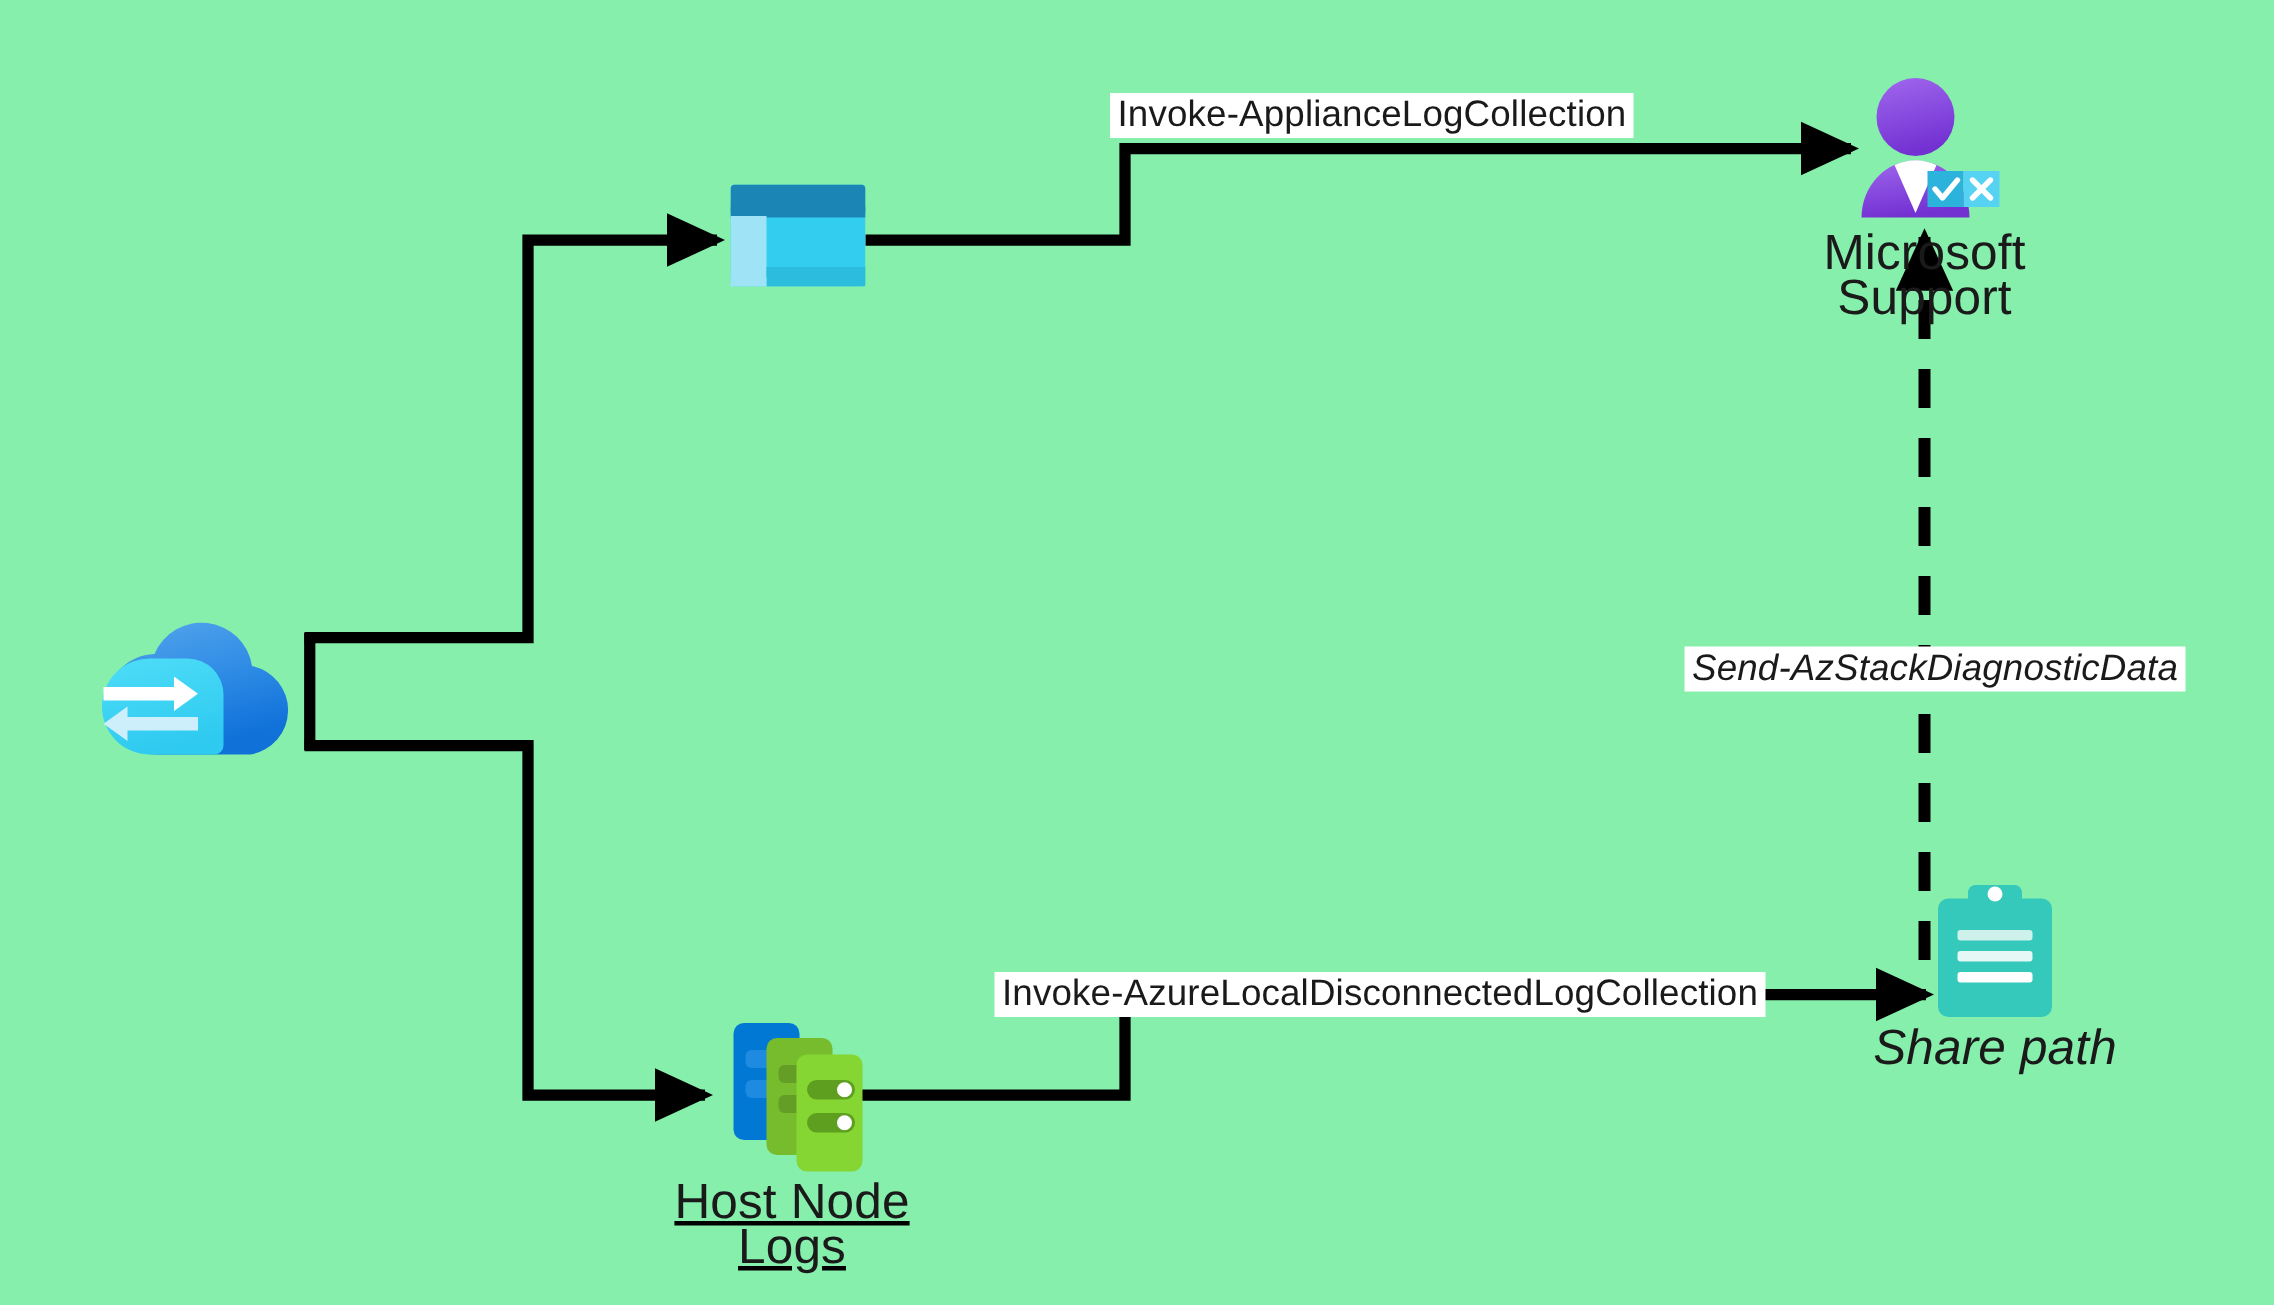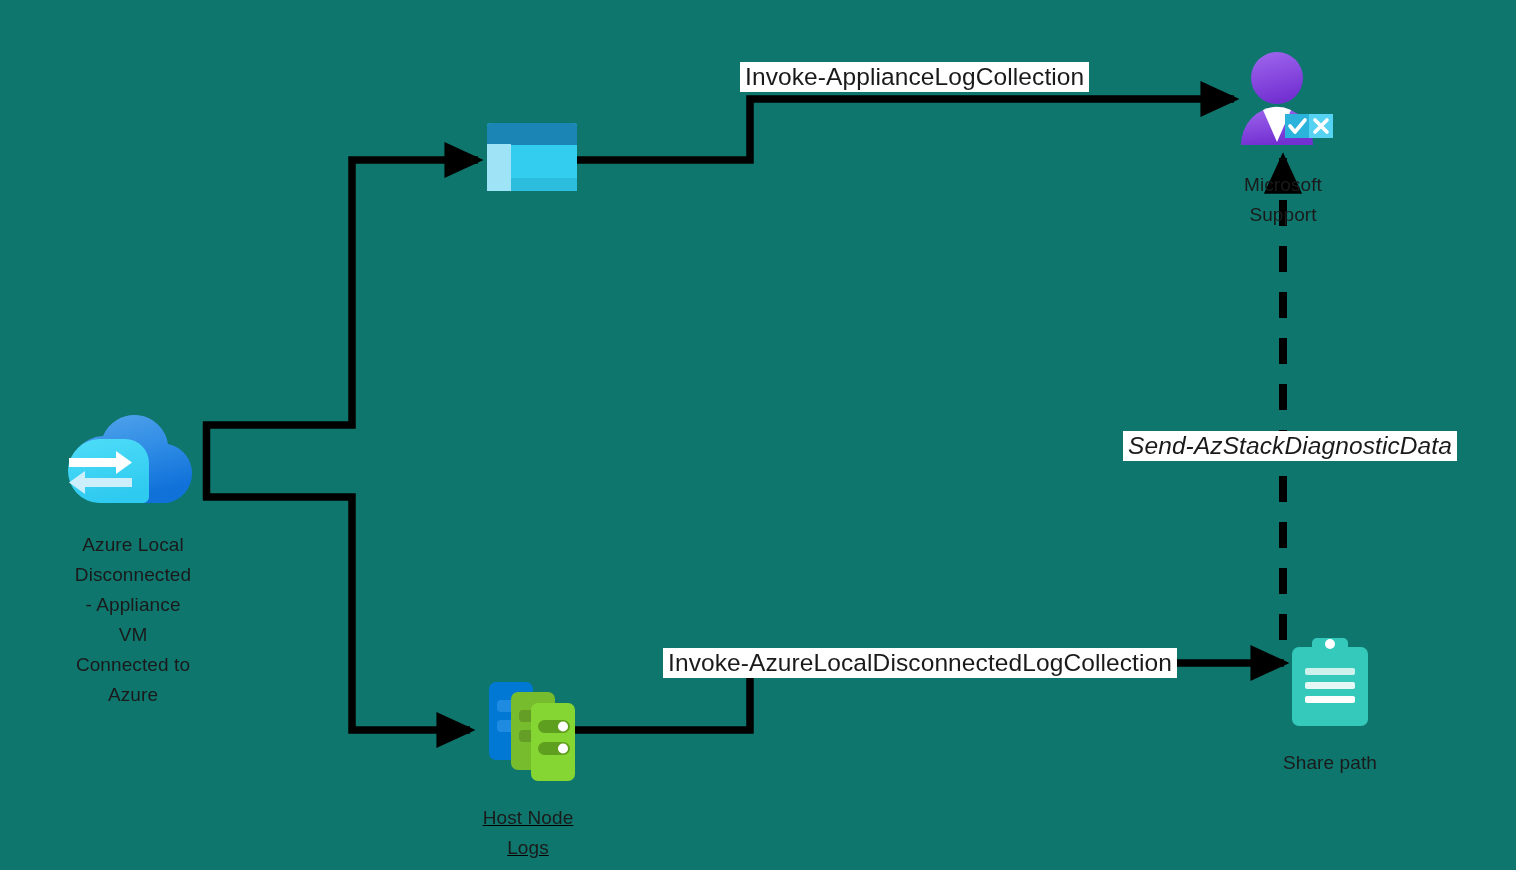--- a/index.html
+++ b/index.html
@@ -7,44 +7,44 @@
     padding: 0;
     background: #ffffff;
   }
   body {
     font-family: "Liberation Sans", sans-serif;
   }
   #canvas {
     position: relative;
     width: 1516px;
     height: 870px;
-    background: #0f766e;
+    background: #86efac;
     overflow: hidden;
   }
   #wires {
     position: absolute;
     left: 0;
     top: 0;
     width: 1516px;
     height: 870px;
   }
   .node {
     position: absolute;
     text-align: center;
   }
   .node-icon {
     position: relative;
     margin: 0 auto;
   }
   .node-label {
-    font-size: 19px;
+    font-size: 33px;
     line-height: 30px;
     color: #1a1a1a;
     white-space: pre-line;
-    margin-top: 20px;
+    margin-top: 3px;
     letter-spacing: 0.1px;
   }
   .edge-label {
     position: absolute;
     font-size: 24.5px;
     line-height: 30px;
     color: #1a1a1a;
     white-space: nowrap;
     background: #ffffff;
     padding: 0 5px;
@@ -99,26 +99,20 @@
 
         <path d="M52 88 h62 a30 30 0 0 0 1 -59 a34 34 0 0 0 -65 -8 a26 26 0 0 0 2 67 z" fill="url(#cloudGrad)"></path>
 
         <path d="M48 24 a32 32 0 0 0 -2 64 h44 a6 6 0 0 0 6 -6 v-34 a24 24 0 0 0 -24 -24 z" fill="url(#frontGrad)"></path>
 
         <path d="M16 43 h47 v-7 l16 11.5 l-16 11.5 v-7 h-47 z" fill="#ffffff"></path>
 
         <path d="M79 63 h-47 v-7 l-16 11.5 l16 11.5 v-7 h47 z" fill="#CDEFFB"></path>
       </svg>
     </div>
-    <div class="node-label">Azure Local
-Disconnected
-- Appliance
-VM
-Connected to
-Azure</div>
   </div>
 
   <div class="node" style="left:432px; top:123px; width:200px;">
     <div class="node-icon" style="width:90px; height:68px;">
       <svg width="90" height="68" viewBox="0 0 90 68" xmlns="http://www.w3.org/2000/svg">
         <rect x="0" y="0" width="90" height="68" rx="3" fill="#32CDEF"></rect>
         <rect x="0" y="0" width="90" height="21" rx="3" fill="#1B86B5"></rect>
         <rect x="0" y="15" width="90" height="7" fill="#1B86B5"></rect>
         <rect x="0" y="21" width="24" height="47" fill="#9FE3F7"></rect>
         <rect x="24" y="55" width="66" height="13" fill="#2BBCDE"></rect>
@@ -170,21 +164,21 @@
         <path d="M59 76 l5 6 l10 -12" fill="none" stroke="#ffffff" stroke-width="3.6" stroke-linecap="round" stroke-linejoin="round"></path>
 
         <rect x="78" y="64" width="24" height="24" fill="#56D3F2"></rect>
         <path d="M84 70 l12 12 M96 70 l-12 12" fill="none" stroke="#ffffff" stroke-width="3.6" stroke-linecap="round"></path>
       </svg>
     </div>
     <div class="node-label">Microsoft
 Support</div>
   </div>
 
-  <div class="node" style="left:1230px; top:636px; width:200px;">
+  <div class="node" style="left:1230px; top:588px; width:200px;font-style:italic;">
     <div class="node-icon" style="width:80px; height:92px;">
       <svg width="80" height="92" viewBox="0 0 80 92" xmlns="http://www.w3.org/2000/svg">
 
         <rect x="2" y="11" width="76" height="79" rx="7" fill="#35C9BB"></rect>
 
         <rect x="22" y="2" width="36" height="18" rx="5" fill="#35C9BB"></rect>
         <circle cx="40" cy="8" r="5" fill="#ffffff"></circle>
         <circle cx="40" cy="8" r="5" fill="none" stroke="#35C9BB" stroke-width="0"></circle>
 
         <rect x="15" y="32" width="50" height="7" rx="2" fill="#CFF1EC"></rect>

